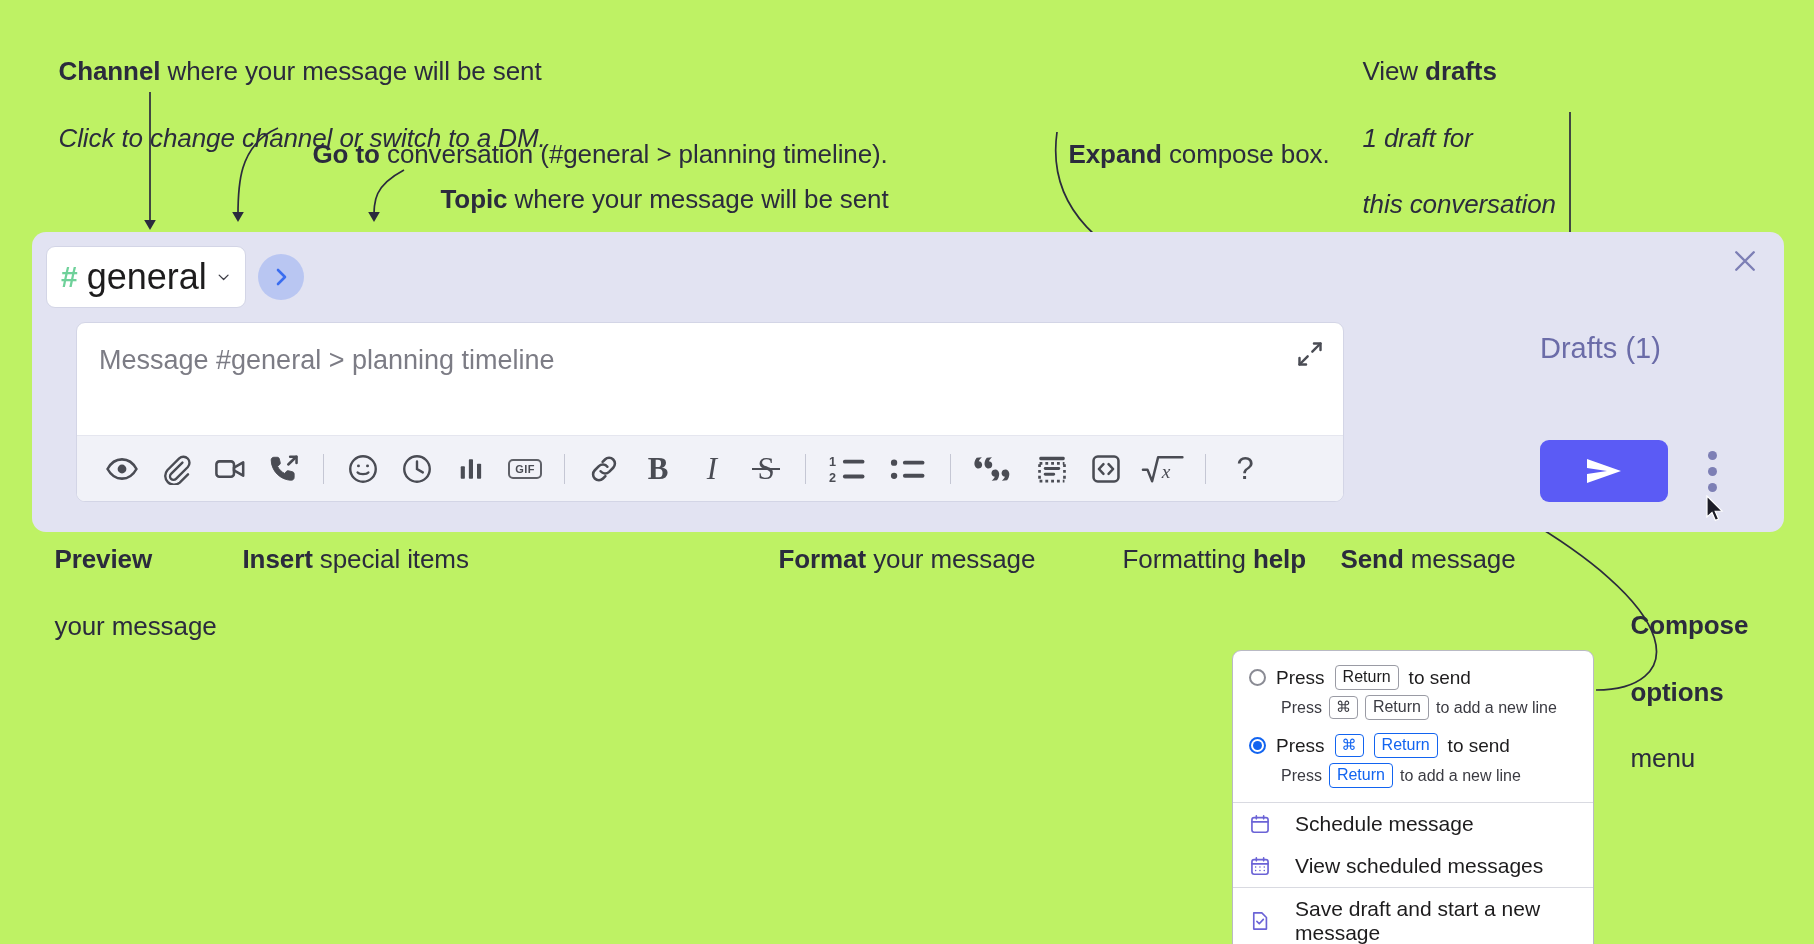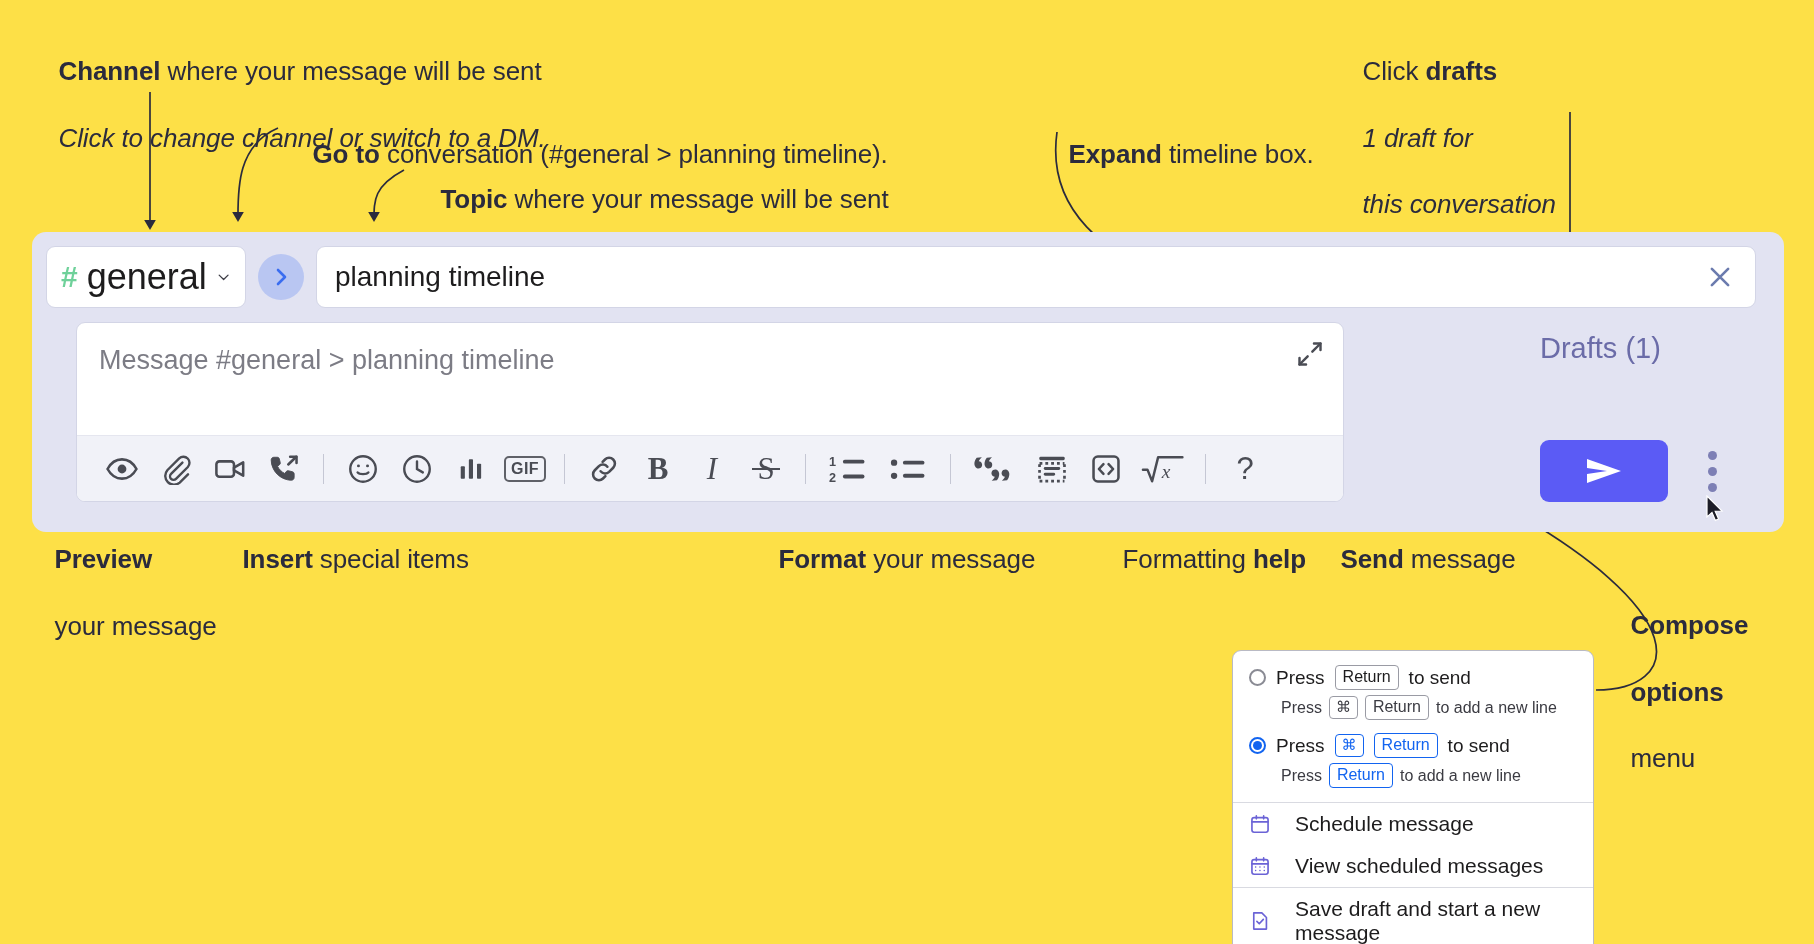--- a/index.html
+++ b/index.html
@@ -7,21 +7,21 @@
   html, body {
     margin: 0; padding: 0;
     width: 1814px; height: 944px;
     background: #ffffff;
     font-family: "Liberation Sans", sans-serif;
     overflow: hidden;
   }
   #root {
     position: relative;
     width: 1814px; height: 944px;
-    background: #fde047;
+    background: #bef264;
     padding-left: 13px;
   }
 
   
   .anno {
     position: absolute;
     color: #2b2b3d;
     font-size: 26px;
     line-height: 1.28;
     letter-spacing: -0.1px;
@@ -145,21 +145,21 @@
     color: #5f6168;
   }
   .tsep {
     width: 1px; height: 30px;
     background: #c5c7d4;
     margin: 0 12px;
   }
   .gifbox {
     border: 2px solid #5f6168;
     border-radius: 5px;
-    font-size: 16px; font-weight: 700;
+    font-size: 11px; font-weight: 700;
     letter-spacing: 0.4px;
     padding: 2px 5px;
     color: #4a4c54;
     font-family: "Liberation Sans", sans-serif;
   }
   .qhelp { font-size: 31px; font-weight: 400; color: #4a4c54; }
 
   
   #drafts-label {
     position: absolute;
@@ -254,25 +254,25 @@
 
   <div class="anno" style="left:284px; top:105px;">
     <b>Go to</b><span> conversation (#general &gt; planning timeline).</span>
   </div>
 
   <div class="anno" style="left:412px; top:150px;">
     <b>Topic</b><span> where your message will be sent</span>
   </div>
 
   <div class="anno" style="left:1040px; top:105px;">
-    <b>Expand</b><span> timeline box.</span>
+    <b>Expand</b><span> compose box.</span>
   </div>
 
   <div class="anno" style="left:1334px; top:22px;">
-    <span><span>Click </span><b>drafts</b></span><br>
+    <span><span>View </span><b>drafts</b></span><br>
     <i>1 draft for</i><br>
     <i>this conversation</i>
   </div>
 
   <div class="anno" style="left:26px; top:510px;">
     <b>Preview</b><br>
     <span>your message</span>
   </div>
 
   <div class="anno" style="left:214px; top:510px;">
@@ -346,28 +346,20 @@
           <path d="M5 9 L12 16 L19 9"></path>
         </svg>
       </div>
 
       <div id="goto-button">
         <svg width="24" height="24" viewBox="0 0 24 24" fill="none" stroke="#3a6df0" stroke-width="2.6" stroke-linecap="round" stroke-linejoin="round">
           <path d="M9 5 L16 12 L9 19"></path>
         </svg>
       </div>
 
-      <div id="topic-field">
-        <span id="topic-value">planning timeline</span>
-        <span id="topic-clear">
-          <svg width="30" height="30" viewBox="0 0 24 24" fill="none" stroke="#6b7bae" stroke-width="2.1" stroke-linecap="round">
-            <path d="M5.5 5.5 L18.5 18.5 M18.5 5.5 L5.5 18.5"></path>
-          </svg>
-        </span>
-      </div>
     </div>
 
     <div id="message-box">
       <div id="message-placeholder">Message #general &gt; planning timeline</div>
 
       <div id="expand-button">
         <svg width="28" height="28" viewBox="0 0 24 24" fill="none" stroke="#4a4c54" stroke-width="2.1" stroke-linecap="round" stroke-linejoin="round">
           <path d="M21 3 L14 10"></path>
             <path d="M21 3 L21 8.6 M21 3 L15.4 3"></path>
           <path d="M3 21 L10 14"></path>

